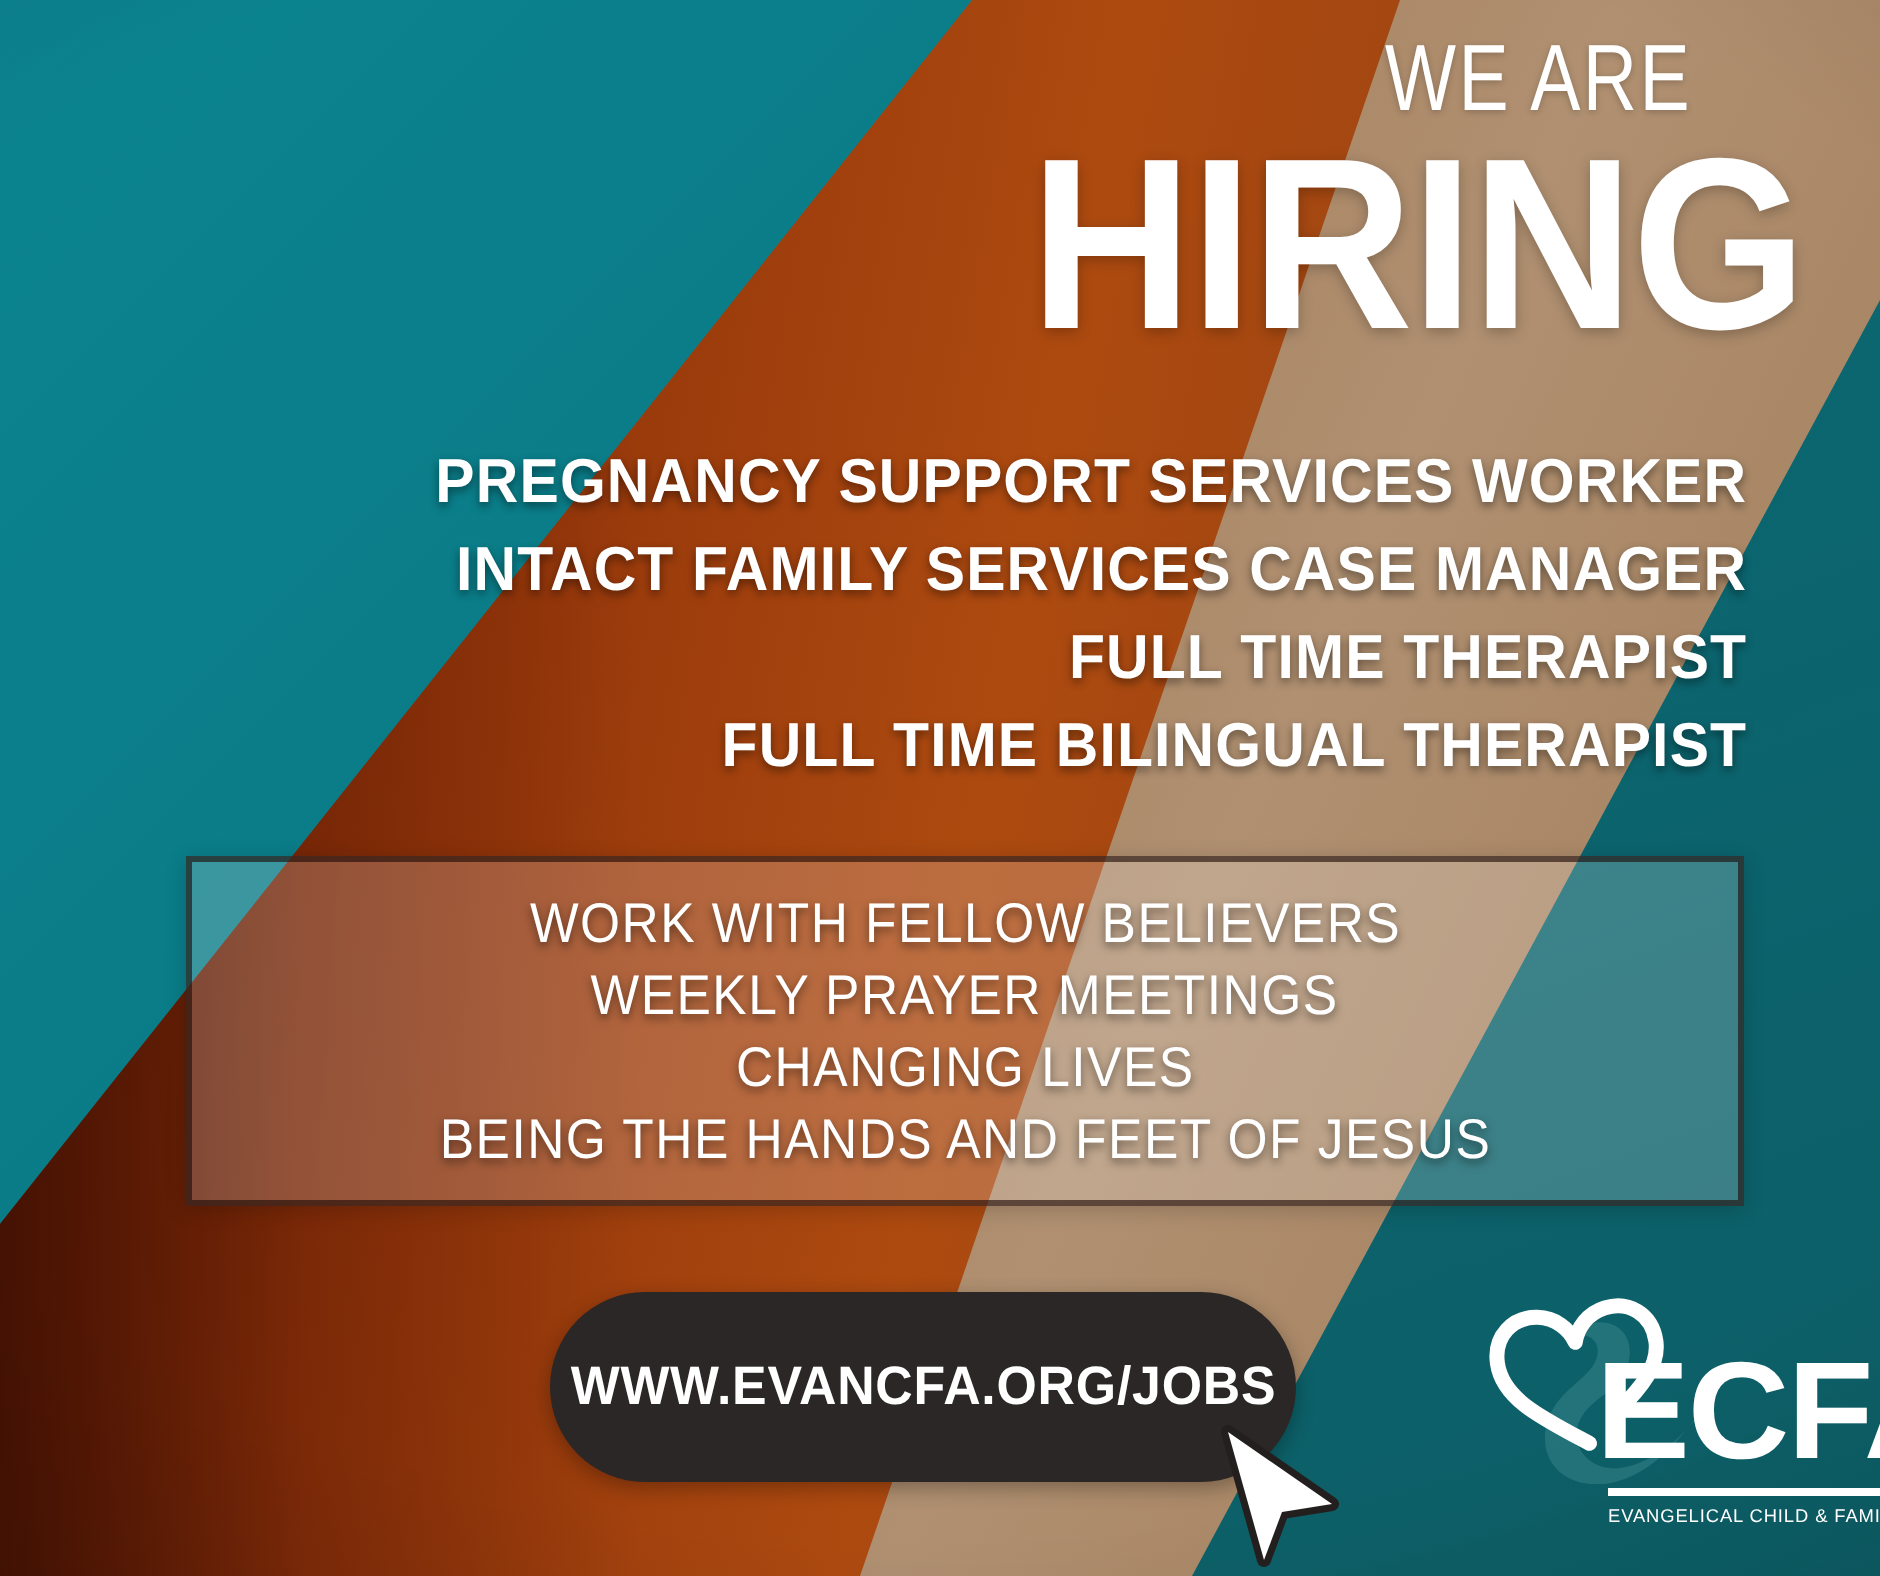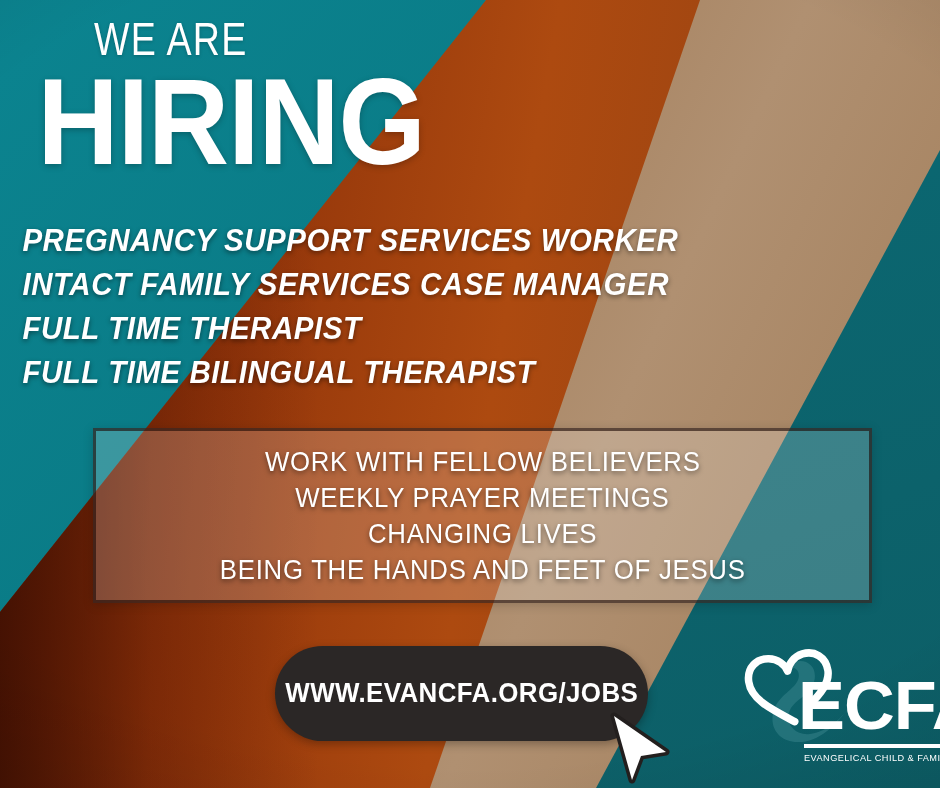--- a/index.html
+++ b/index.html
@@ -32,34 +32,34 @@
   #bg-teal-right{
     background:linear-gradient(160deg,#0c6f7a 0%,#0b6670 45%,#0d5e66 100%);
     clip-path:polygon(940px 150px, 940px 788px, 596px 788px);
   }
   
   #bg-vignette{
     background:radial-gradient(ellipse 120% 95% at 50% 45%,rgba(0,0,0,0) 55%,rgba(0,0,0,.22) 100%);
   }
 
   
-  #headline{position:absolute;top:14px;left:0;width:940px;text-align:left;}
+  #headline{position:absolute;top:14px;left:0;width:940px;text-align:right;}
   #we-are{
     color:#fff;font-size:47px;line-height:50px;font-weight:300;
     letter-spacing:1.5px;transform:scaleX(.80);transform-origin:50% 50%;
     text-shadow:0 1px 4px rgba(0,0,0,.22);
   }
   #hiring{
     color:#fff;font-size:122px;line-height:112px;font-weight:bold;
     letter-spacing:-1px;transform:scaleX(.92);transform-origin:50% 50%;
     margin-top:2px;text-shadow:0 2px 7px rgba(0,0,0,.25);
   }
 
   
-  #jobs{position:absolute;top:219px;left:0;width:896px;text-align:left;font-style:italic;}
+  #jobs{position:absolute;top:219px;left:0;width:896px;text-align:right;}
   #jobs .job{
     color:#fff;font-size:31px;line-height:44px;font-weight:bold;
     letter-spacing:.6px;transform:scaleX(.95);transform-origin:50% 50%;
     text-shadow:0 2px 5px rgba(0,0,0,.45);white-space:nowrap;
   }
 
   
   #benefits-box{
     position:absolute;left:93px;top:428px;width:779px;height:175px;
     box-sizing:border-box;

